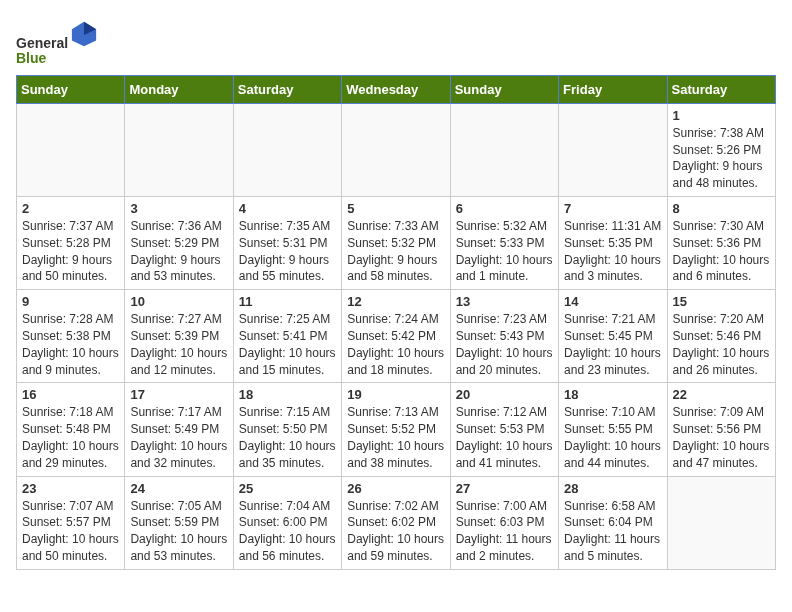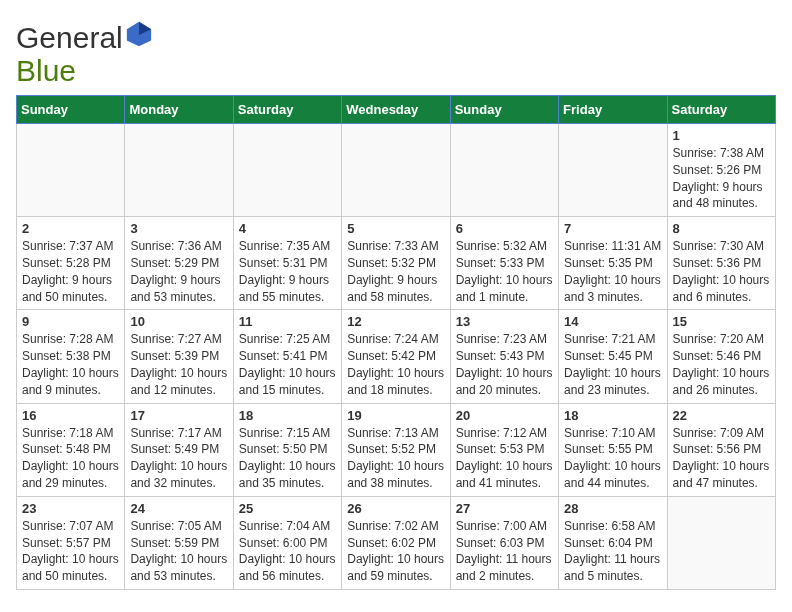--- a/index.html
+++ b/index.html
@@ -15,22 +15,22 @@
       justify-content: space-between;
       align-items: flex-start;
       margin-bottom: 8px;
     }
     .logo {
       display: flex;
       align-items: center;
       margin-top: 4px;
     }
     .logo-text {
-      font-size: 30px;
-      font-weight: normal;
+      font-size: 14px;
+      font-weight: bold;
       line-height: 1.1;
     }
     .logo-text .general { color: #333; }
     .logo-text .blue { color: #4d7c0f; }
     .logo-icon {
       width: 28px;
       height: 28px;
       margin-left: 2px;
     }
     .title-area {
@@ -45,21 +45,21 @@
     .location {
       font-size: 15px;
       color: #555;
     }
     .calendar {
       width: 100%;
       border-collapse: collapse;
       border: 1px solid #ccc;
     }
     .calendar th {
-      background-color: #15803d;
+      background-color: #4d7c0f;
       color: #fff;
       padding: 6px 4px;
       font-size: 13px;
       font-weight: bold;
       text-align: left;
       border: 1px solid #5580d0;
     }
     .calendar td {
       vertical-align: top;
       border: 1px solid #ccc;

